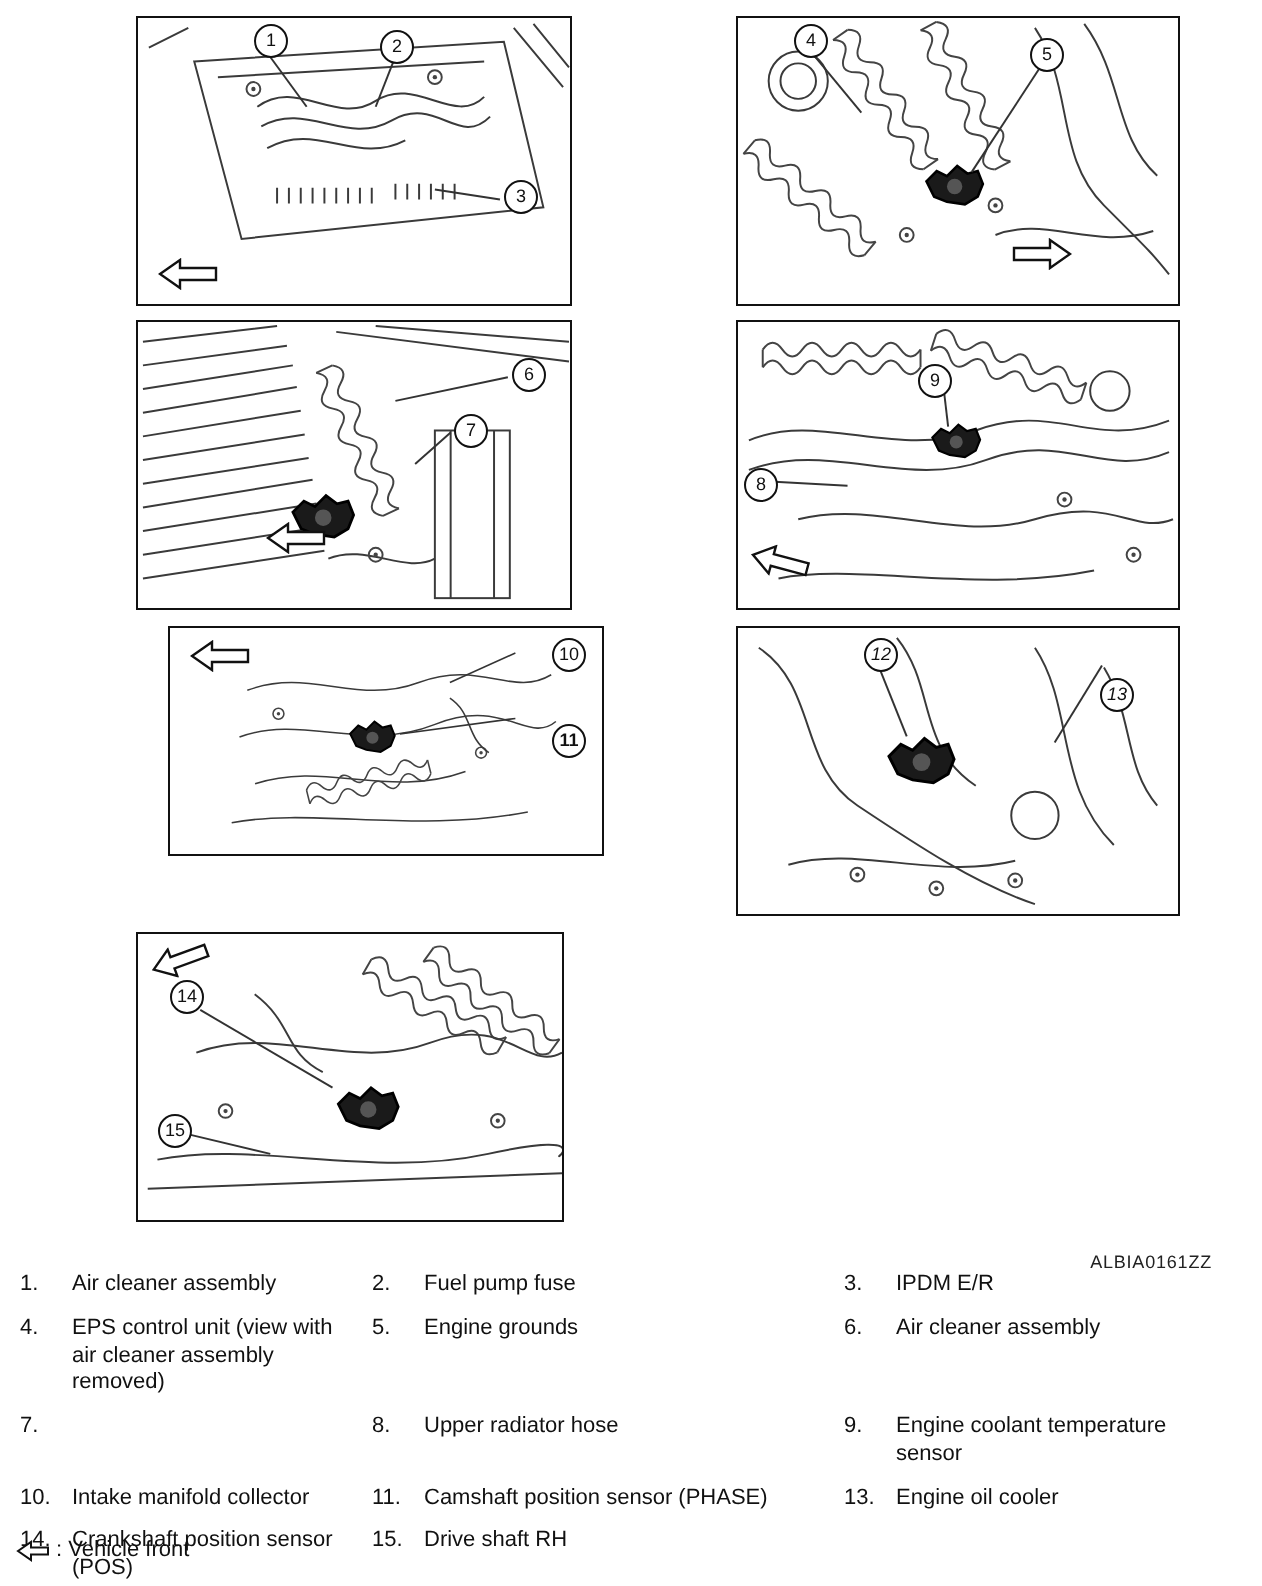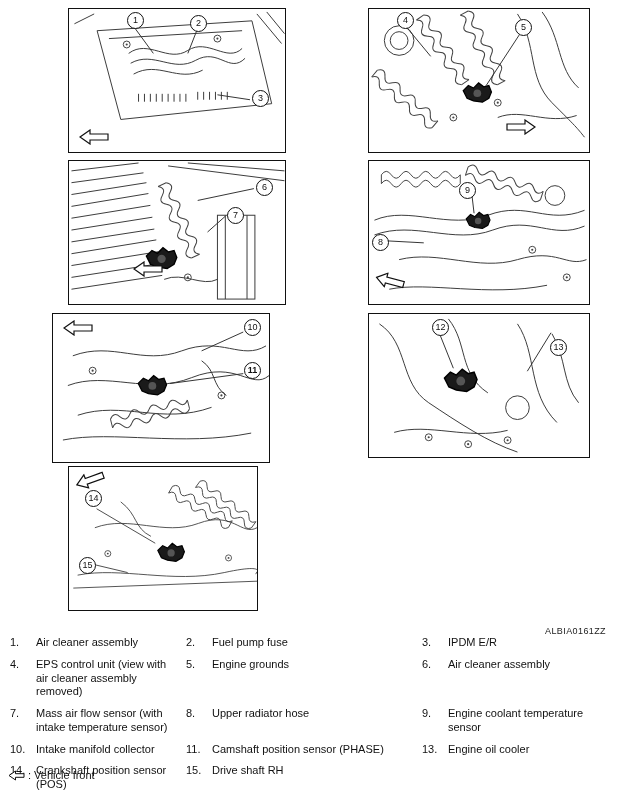--- a/index.html
+++ b/index.html
@@ -163,21 +163,21 @@
         <span>8</span>
       </div>
     <div class="callout" style="left:90px;top:21px;">
         <span>9</span>
       </div>
     <svg class="blockarrow" style="left:6px;top:112px;transform:rotate(15deg);" viewBox="0 0 30 16">
         <use href="#arrL"></use>
       </svg>
   </div>
 
-  <div class="panel" style="left:52px;top:313px;width:218px;height:150px;">
+  <div class="panel" style="left:84px;top:313px;width:218px;height:115px;">
     <svg class="art" viewBox="0 0 218 145">
       <g stroke="#3a3a3a" fill="none" stroke-width="1">
         <path d="M20,40 C60,25 90,50 130,35 S190,45 215,30"></path>
         <path d="M15,70 C55,55 95,80 140,62 S200,75 218,60"></path>
         <path d="M25,100 C70,85 110,110 160,92"></path>
         <path d="M10,125 C60,115 130,132 200,118"></path>
         <use href="#corr" transform="translate(58,104) rotate(-14)"></use>
         <use href="#blob" transform="translate(86,60) scale(1.3)"></use>
         <use href="#bolt" transform="translate(40,55)"></use>
         <use href="#bolt" transform="translate(170,80)"></use>
@@ -192,21 +192,21 @@
         <span>10</span>
       </div>
     <div class="callout" style="left:191px;top:48px;font-weight:bold;">
         <span>11</span>
       </div>
     <svg class="blockarrow" style="left:10px;top:6px;" viewBox="0 0 30 16">
         <use href="#arrL"></use>
       </svg>
   </div>
 
-  <div class="panel" style="left:368px;top:313px;width:222px;height:145px;">
+  <div class="panel" style="left:368px;top:313px;width:222px;height:145px;font-style:italic;">
     <svg class="art" viewBox="0 0 222 145">
       <g stroke="#3a3a3a" fill="none" stroke-width="1">
         <path d="M10,10 C40,30 30,70 60,90 S120,130 150,140"></path>
         <path d="M80,5 C100,30 90,60 120,80"></path>
         <path d="M150,10 C170,40 160,80 190,110"></path>
         <path d="M25,120 C60,110 100,128 140,118"></path>
         <use href="#blob" transform="translate(76,56) scale(1.5)"></use>
         <circle cx="150" cy="95" r="12"></circle>
         <use href="#bolt" transform="translate(60,125)"></use>
         <use href="#bolt" transform="translate(100,132)"></use>
@@ -219,21 +219,21 @@
       </g>
     </svg>
     <div class="callout" style="left:63px;top:5px;">
         <span>12</span>
       </div>
     <div class="callout" style="left:181px;top:5px;margin-top:20px;">
         <span>13</span>
       </div>
   </div>
 
-  <div class="panel" style="left:68px;top:466px;width:190px;height:145px;">
+  <div class="panel" style="left:68px;top:466px;width:214px;height:145px;">
     <svg class="art" viewBox="0 0 218 145">
       <g stroke="#3a3a3a" fill="none" stroke-width="1">
         <use href="#corr" transform="translate(120,12) rotate(30)"></use>
         <use href="#corr" transform="translate(152,6) rotate(36)"></use>
         <path d="M30,60 C70,45 110,70 150,55 S200,70 218,60"></path>
         <path d="M10,115 C60,105 120,125 180,112 S210,118 218,112"></path>
         <path d="M5,130 L218,122"></path>
         <path d="M60,30 C80,45 75,60 95,70"></path>
         <use href="#blob" transform="translate(103,78) scale(1.4)"></use>
         <use href="#bolt" transform="translate(45,90)"></use>
@@ -277,21 +277,20 @@
     <div class="cell">
         <span class="num">5.</span>
         <span class="lbl">Engine grounds</span>
       </div>
     <div class="cell">
         <span class="num">6.</span>
         <span class="lbl">Air cleaner assembly</span>
       </div>
     <div class="cell">
         <span class="num">7.</span>
-        <span class="lbl">Mass air flow sensor (with intake temperature sensor)</span>
       </div>
     <div class="cell">
         <span class="num">8.</span>
         <span class="lbl">Upper radiator hose</span>
       </div>
     <div class="cell">
         <span class="num">9.</span>
         <span class="lbl">Engine coolant temperature sensor</span>
       </div>
     <div class="cell">

